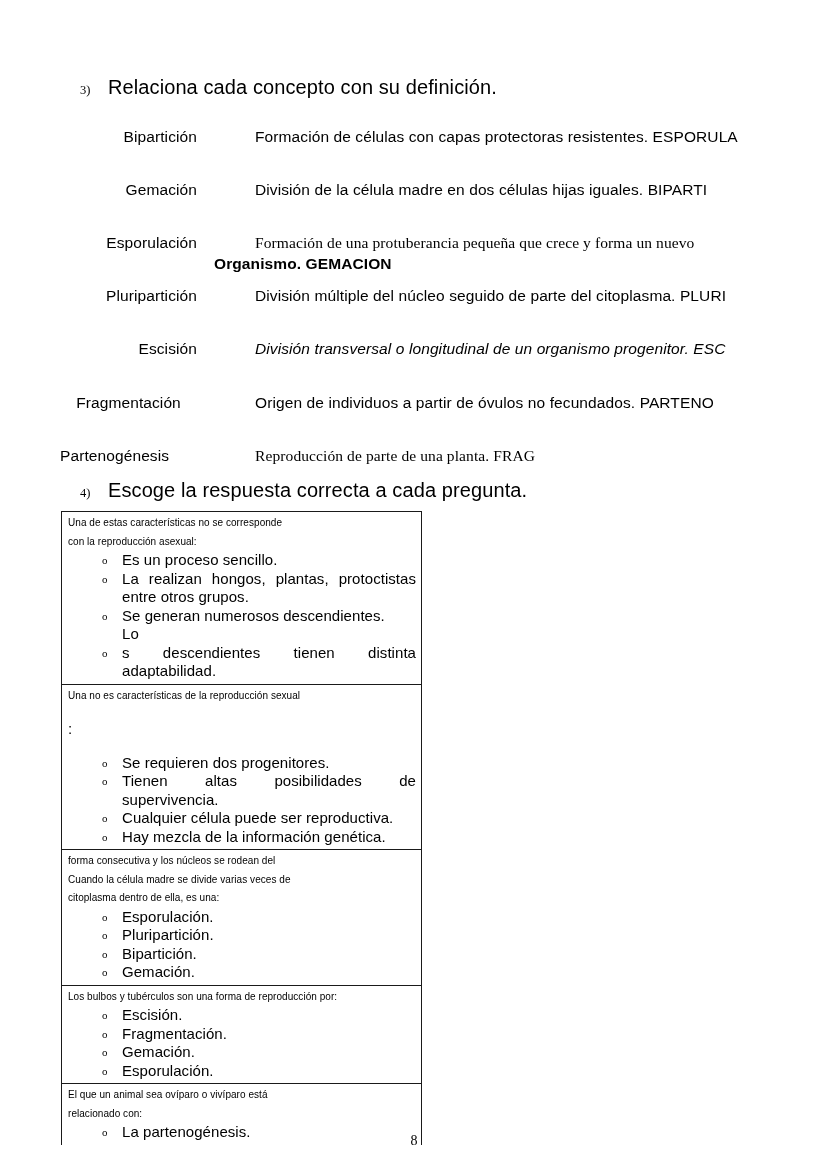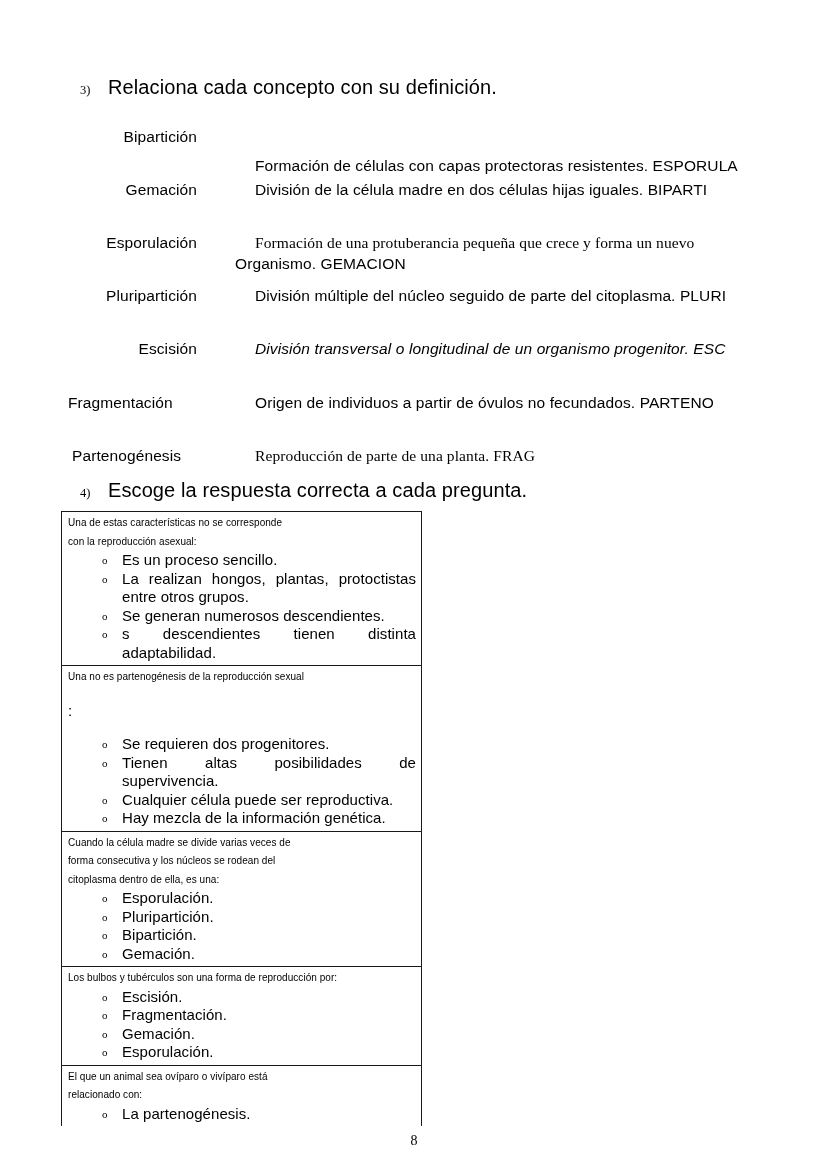--- a/index.html
+++ b/index.html
@@ -146,51 +146,51 @@
 
   <div class="q-heading" style="left:80px; top:76px;">
     <span class="q-num">3)</span>
     <span class="q-text">Relaciona cada concepto con su definición.</span>
   </div>
 
   <div>
 
     <div class="match-row" style="left:60px; top:128px; width:740px;">
       <span class="match-term" style="left:0; width:137px; text-align:right;">Bipartición</span>
-      <span class="match-def" style="left:195px;margin-top:29px;">Formación de células con capas protectoras resistentes. ESPORULA</span>
+      <span class="match-def" style="left:195px;">Formación de células con capas protectoras resistentes. ESPORULA</span>
     </div>
 
     <div class="match-row" style="left:60px; top:181px; width:740px;">
       <span class="match-term" style="left:0; width:137px; text-align:right;">Gemación</span>
       <span class="match-def" style="left:195px;">División de la célula madre en dos células hijas iguales. BIPARTI</span>
     </div>
 
     <div class="match-row" style="left:60px; top:234px; width:740px;">
       <span class="match-term" style="left:0; width:137px; text-align:right;">Esporulación</span>
       <span class="match-def" style="left:195px;font-family:Liberation Serif, serif;">Formación de una protuberancia pequeña que crece y forma un nuevo</span>
-      <span class="match-def-2" style="left:175px; top:21px;">Organismo. GEMACION</span>
+      <span class="match-def-2" style="left:154px; top:21px;font-weight:bold;">Organismo. GEMACION</span>
     </div>
 
     <div class="match-row" style="left:60px; top:287px; width:740px;">
       <span class="match-term" style="left:0; width:137px; text-align:right;">Pluripartición</span>
       <span class="match-def" style="left:195px;">División múltiple del núcleo seguido de parte del citoplasma. PLURI</span>
     </div>
 
     <div class="match-row" style="left:60px; top:340px; width:740px;">
       <span class="match-term" style="left:0; width:137px; text-align:right;">Escisión</span>
       <span class="match-def" style="left:195px;font-style:italic;">División transversal o longitudinal de un organismo progenitor. ESC</span>
     </div>
 
     <div class="match-row" style="left:60px; top:394px; width:740px;">
-      <span class="match-term" style="left:8px; width:137px; text-align:left;">Fragmentación</span>
+      <span class="match-term" style="left:0; width:137px; text-align:center;">Fragmentación</span>
       <span class="match-def" style="left:195px;">Origen de individuos a partir de óvulos no fecundados. PARTENO</span>
     </div>
 
     <div class="match-row" style="left:60px; top:447px; width:740px;">
-      <span class="match-term" style="left:12px; width:110px; text-align:left;">Partenogénesis</span>
+      <span class="match-term" style="left:0; width:110px; text-align:left;">Partenogénesis</span>
       <span class="match-def" style="left:195px;font-family:Liberation Serif, serif;">Reproducción de parte de una planta. FRAG</span>
     </div>
 
   </div>
 
   <div class="q-heading" style="left:80px; top:479px;">
     <span class="q-num">4)</span>
     <span class="q-text">Escoge la respuesta correcta a cada pregunta.</span>
   </div>
 
@@ -205,29 +205,32 @@
           <span class="opt-text">Es un proceso sencillo.</span>
         </li>
         <li class="mc-option justify">
           <span class="bullet">o</span>
           <span class="opt-text">La realizan  hongos,     plantas, protoctistas entre otros grupos.</span>
         </li>
         <li class="mc-option">
           <span class="bullet">o</span>
           <span class="opt-text">Se generan numerosos descendientes.</span>
         </li>
+        <li style="list-style:none;">
+          <div class="orphan-line">Lo</div>
+        </li>
         <li class="mc-option justify">
           <span class="bullet">o</span>
           <span class="opt-text">s        descendientes      tienen       distinta adaptabilidad.</span>
         </li>
       </ul>
     </div>
 
     <div class="mc-cell">
-      <p class="mc-stem justify">Una no es partenogénesis de la reproducción sexual</p>
+      <p class="mc-stem justify">Una no es características de la reproducción sexual</p>
       <p class="colon-line">:</p>
       <ul class="mc-options">
         <li class="mc-option">
           <span class="bullet">o</span>
           <span class="opt-text">Se requieren dos progenitores.</span>
         </li>
         <li class="mc-option justify">
           <span class="bullet">o</span>
           <span class="opt-text">Tienen        altas        posibilidades        de supervivencia.</span>
         </li>
@@ -236,22 +239,22 @@
           <span class="opt-text">Cualquier célula puede ser reproductiva.</span>
         </li>
         <li class="mc-option">
           <span class="bullet">o</span>
           <span class="opt-text">Hay mezcla de la información genética.</span>
         </li>
       </ul>
     </div>
 
     <div class="mc-cell">
+      <p class="mc-stem">forma consecutiva y los núcleos se rodean del</p>
       <p class="mc-stem">Cuando la célula madre se divide varias veces de</p>
-      <p class="mc-stem">forma consecutiva y los núcleos se rodean del</p>
       <p class="mc-stem">citoplasma dentro de ella, es una:</p>
       <ul class="mc-options">
         <li class="mc-option">
           <span class="bullet">o</span>
           <span class="opt-text">Esporulación.</span>
         </li>
         <li class="mc-option">
           <span class="bullet">o</span>
           <span class="opt-text">Pluripartición.</span>
         </li>

